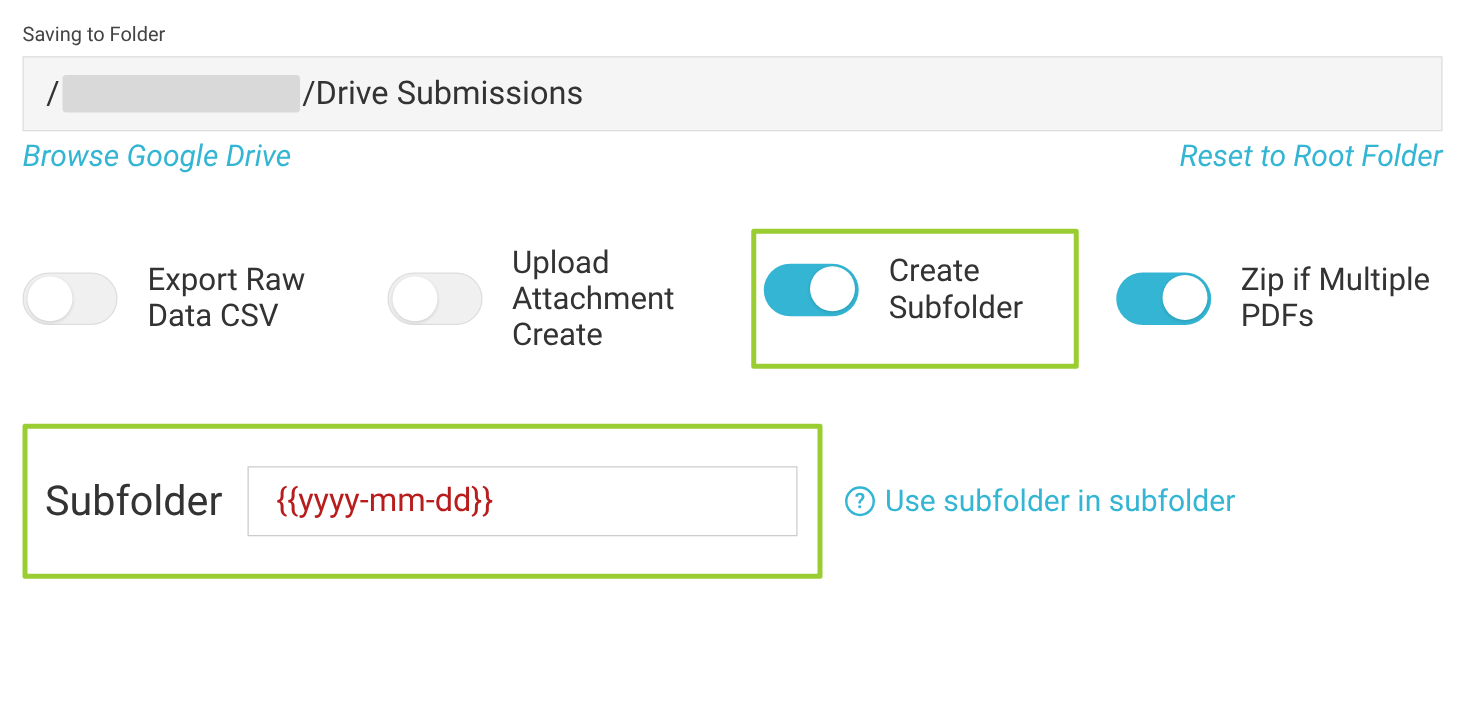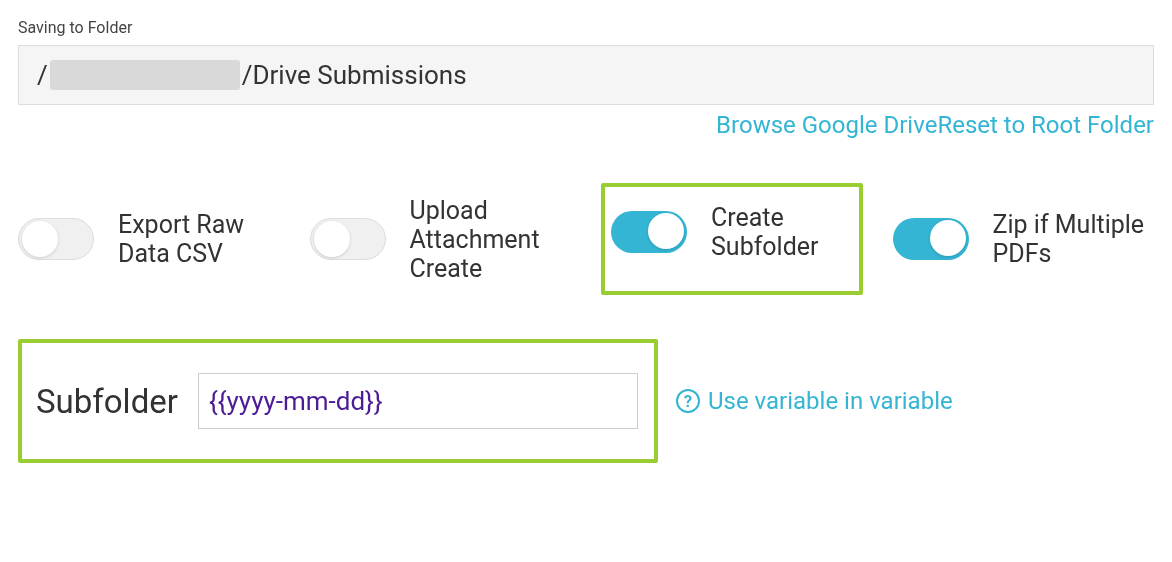--- a/index.html
+++ b/index.html
@@ -38,22 +38,23 @@
       display: inline-block;
       background: #d9d9d9;
       border-radius: 3px;
       height: 30px;
       width: 190px;
       margin: 0 2px;
       vertical-align: middle;
     }
     .links-row {
       display: flex;
-      justify-content: flex-end;
+      justify-content: space-between;
       margin-bottom: 44px;
+      font-style: italic;
     }
     .link {
       color: #33b5d3;
       font-size: 24px;
       cursor: pointer;
     }
     .toggles-grid {
       display: grid;
       grid-template-columns: 1fr 1fr 1fr 1fr;
       row-gap: 44px;
@@ -121,23 +122,23 @@
       padding: 14px 8px;
     }
     .subfolder-label {
       font-size: 33px;
       color: #333;
     }
     .subfolder-input {
       width: 440px;
       height: 56px;
       border: 1px solid #ccc;
-      padding: 0 10px;
+      padding: 0 22px;
       font-size: 26px;
-      color: #4c1d95;
+      color: #b91c1c;
       font-family: inherit;
     }
     .help-link {
       display: flex;
       align-items: center;
       gap: 8px;
       color: #33b5d3;
       font-size: 24px;
       cursor: pointer;
     }
@@ -208,15 +209,15 @@
 
 <div class="subfolder-row">
   <div class="highlight-box">
     <div class="subfolder-inner">
       <span class="subfolder-label">Subfolder</span>
       <input type="text" class="subfolder-input" value="{{yyyy-mm-dd}}" style="">
     </div>
   </div>
   <div class="help-link">
     <span class="help-icon">?</span>
-    <span>Use variable in variable</span>
+    <span>Use subfolder in subfolder</span>
   </div>
 </div>
 
 </body></html>

